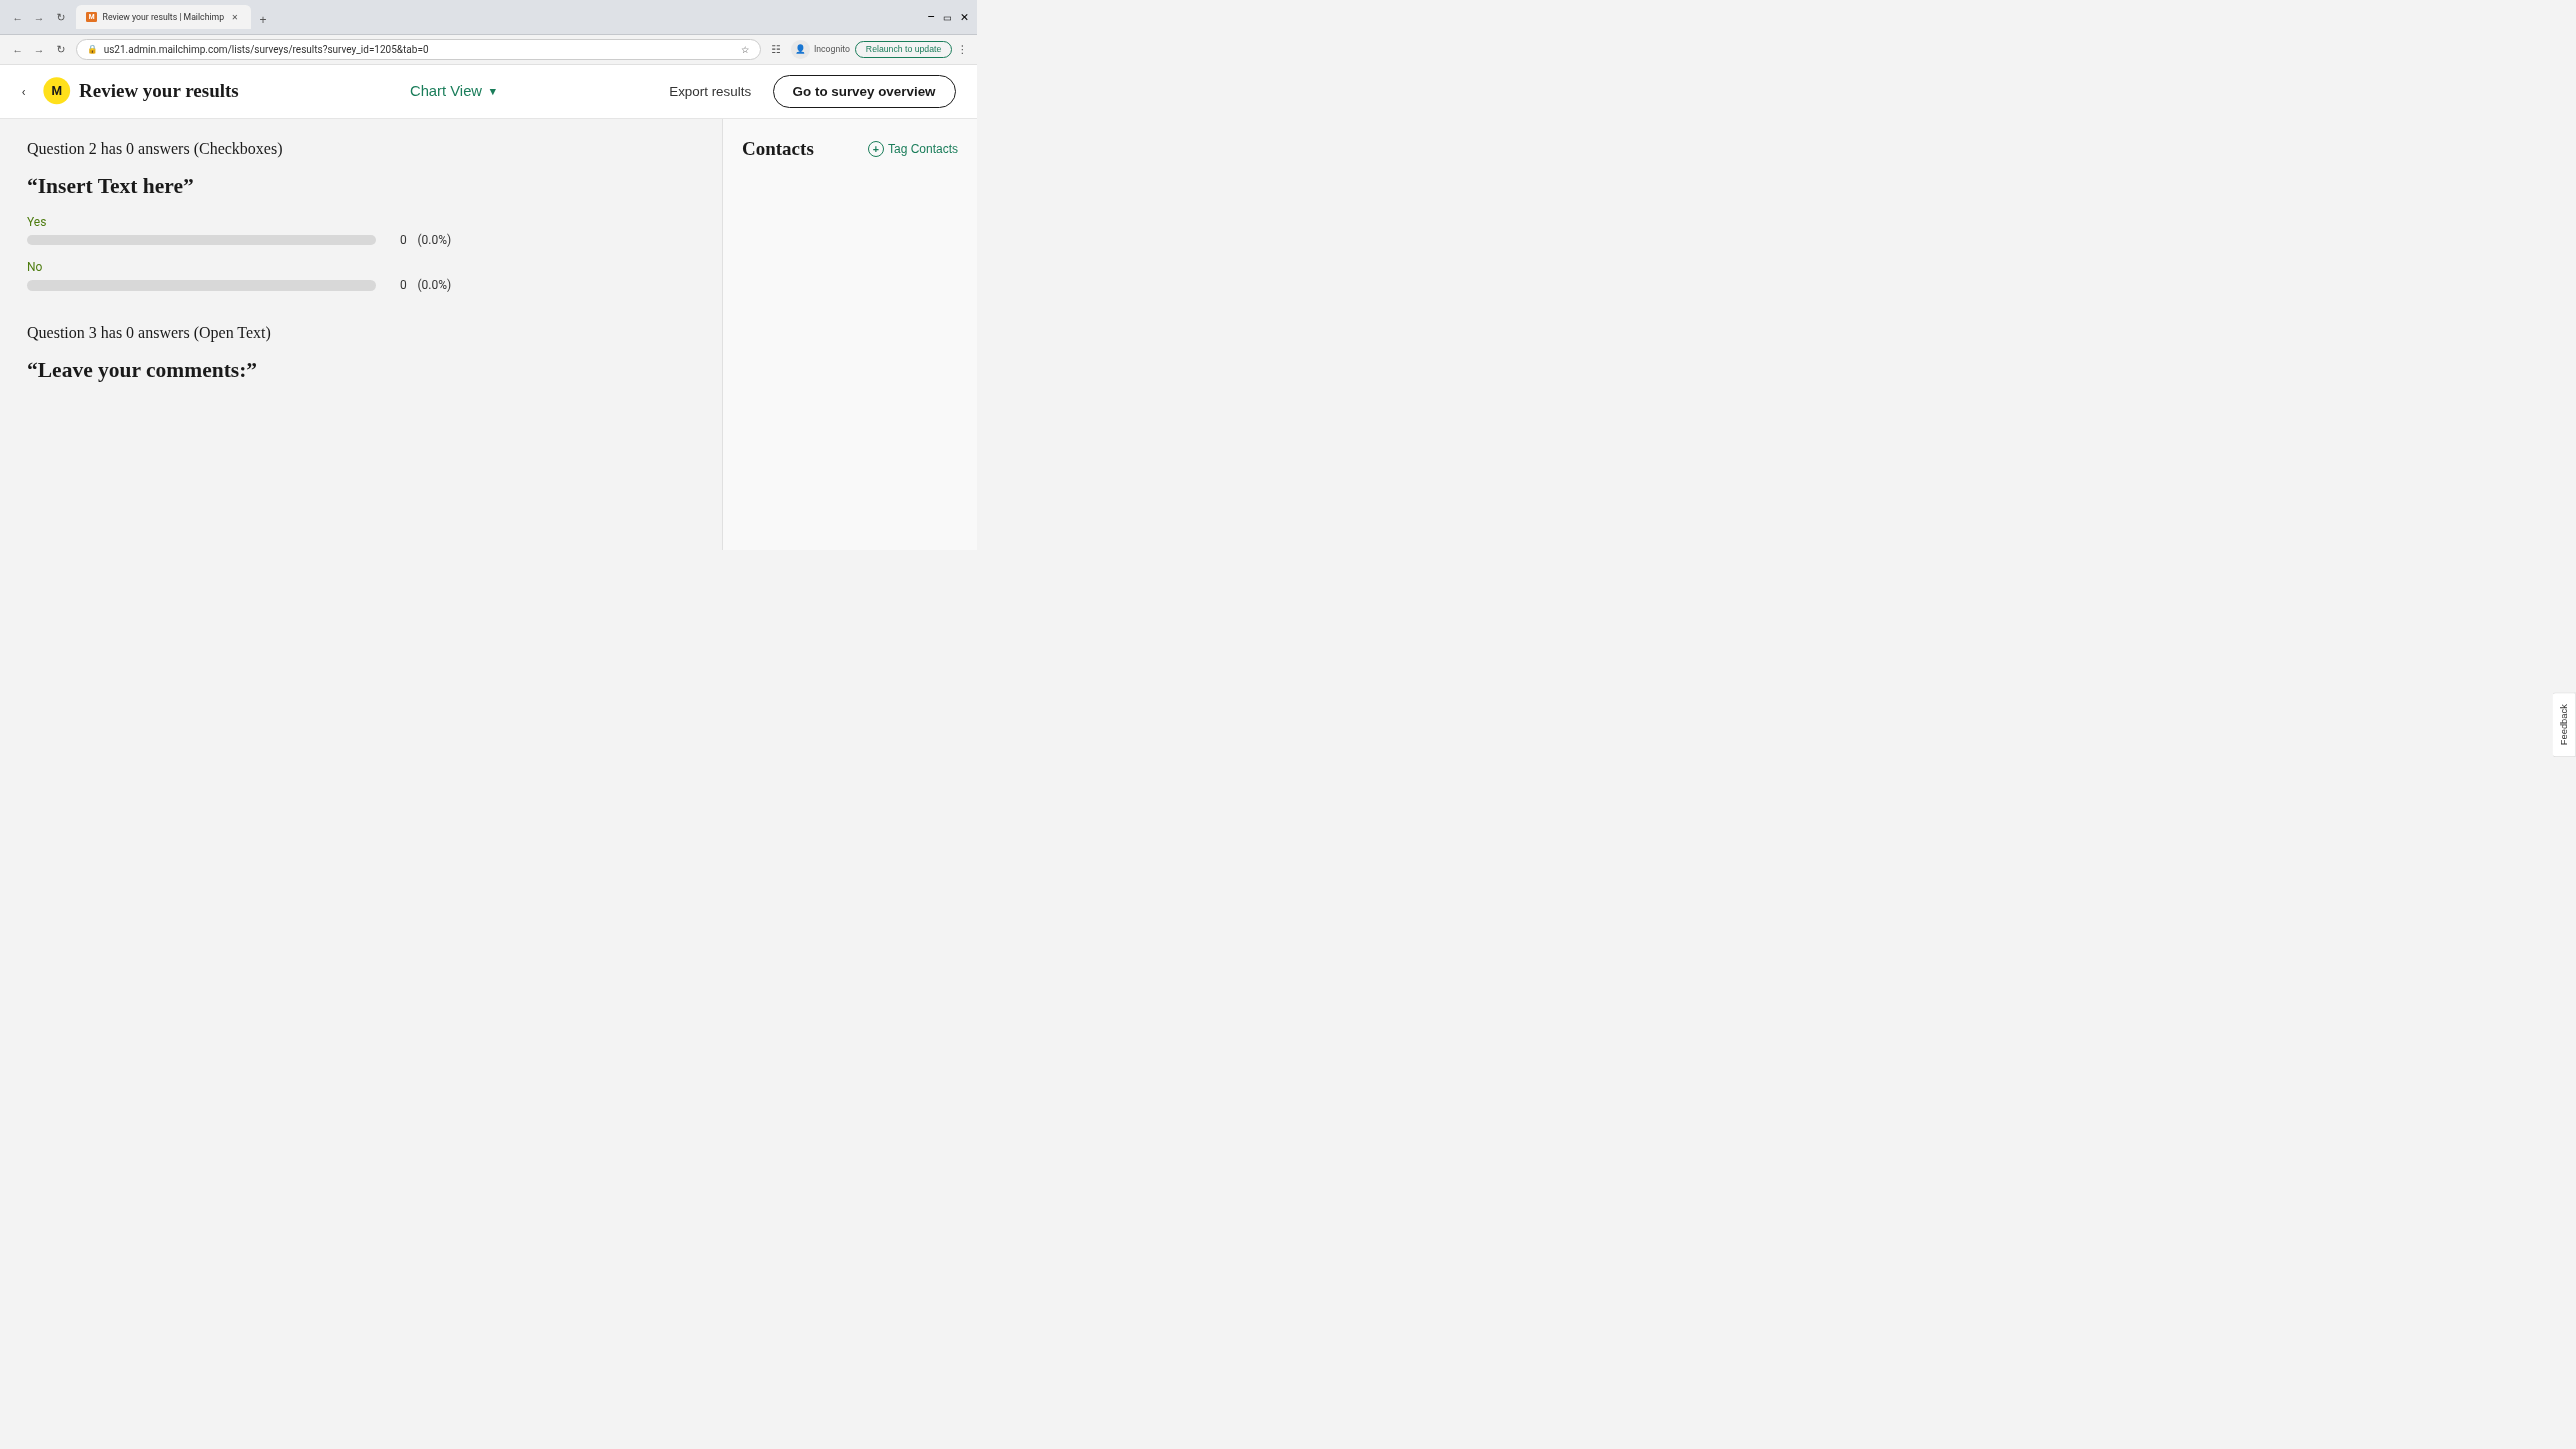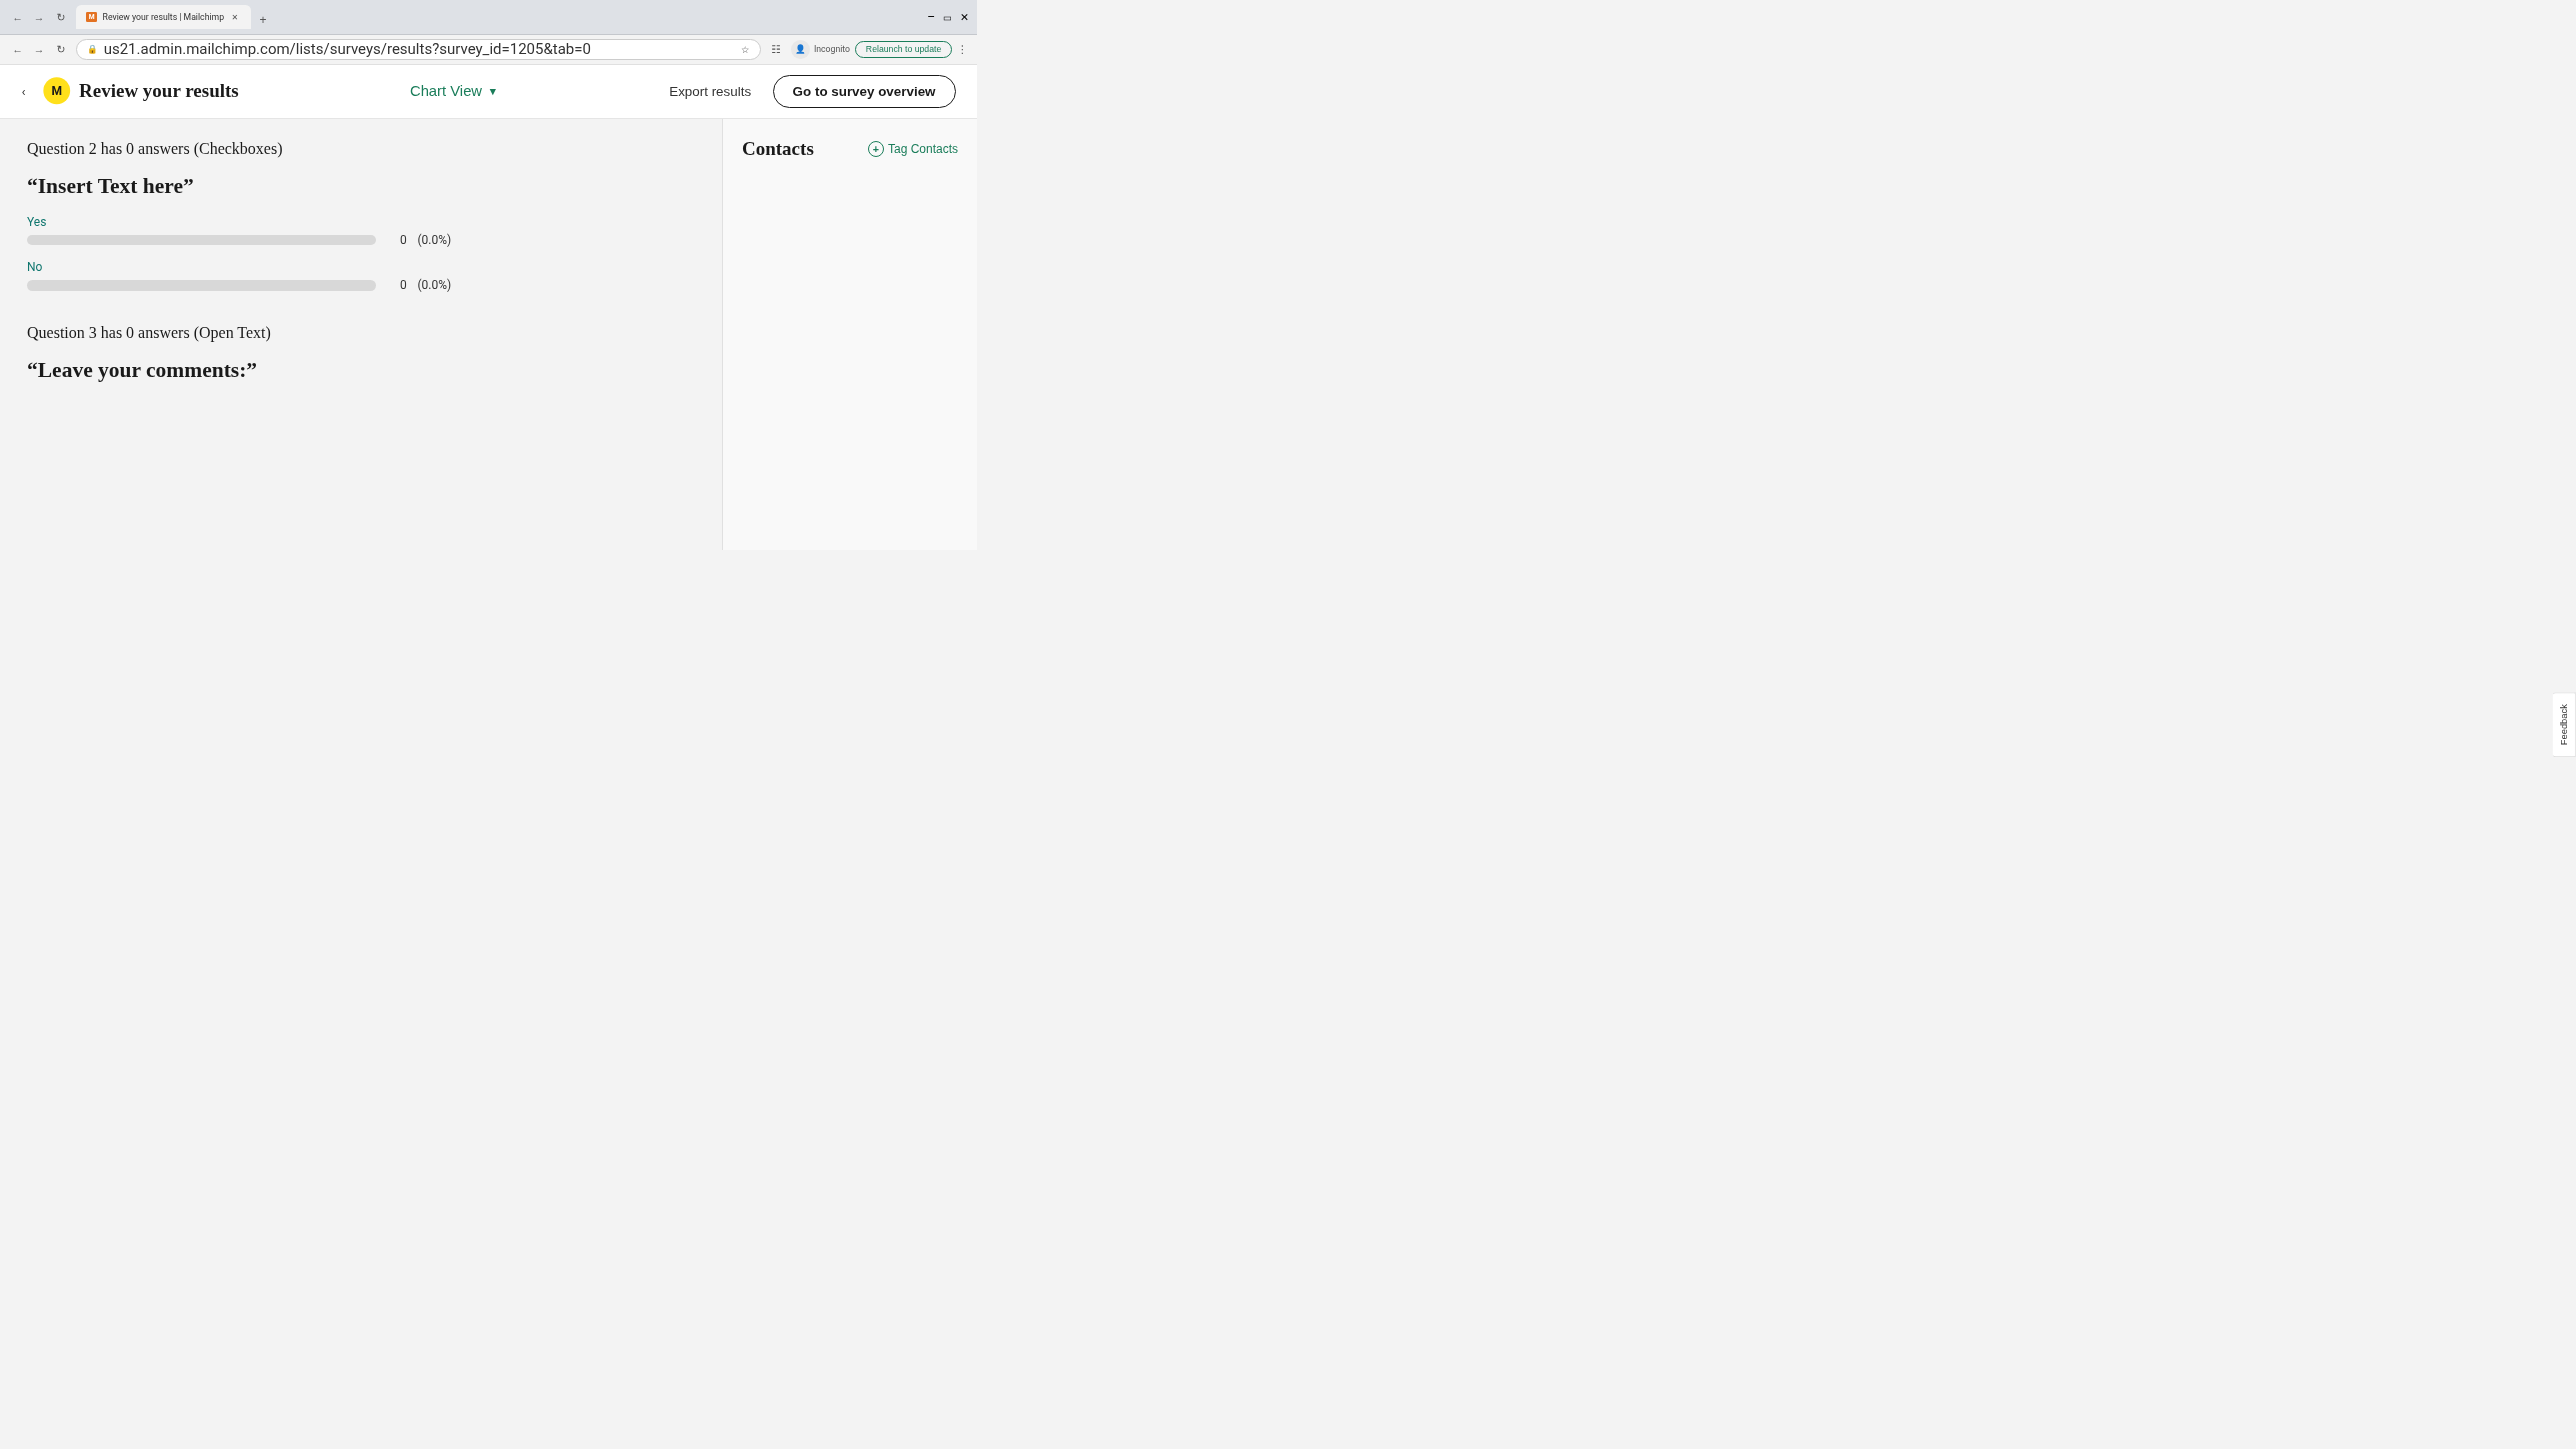--- a/index.html
+++ b/index.html
@@ -131,21 +131,21 @@
       gap: 5.4px;
       border: 0.7px solid #ccc;
     }
 
     .lock-icon {
       color: #555;
       font-size: 8.7px;
     }
 
     .url-text {
-      font-size: 15px;
+      font-size: 10px;
       color: #333;
       flex: 1;
     }
 
     .bookmark-icon {
       color: #555;
       font-size: 9.4px;
       cursor: pointer;
     }
 
@@ -324,21 +324,21 @@
       font-family: 'Georgia', serif;
       margin-top: 12px;
     }
 
     .answer-row {
       margin-bottom: 13.4px;
     }
 
     .answer-label {
       font-size: 12px;
-      color: #0f766e;
+      color: #4d7c0f;
       margin-bottom: 4px;
     }
 
     .answer-bar-row {
       display: flex;
       align-items: center;
       gap: 10.7px;
     }
 
     .progress-bar {

